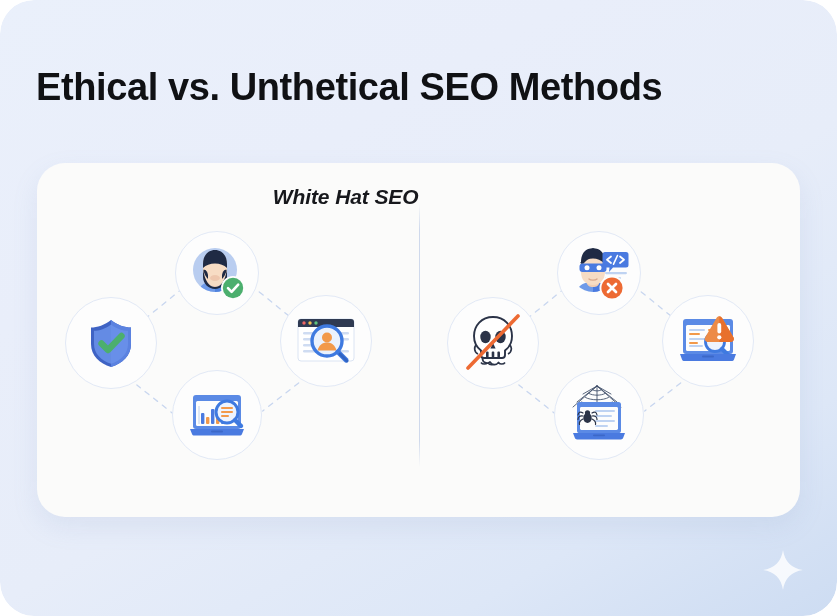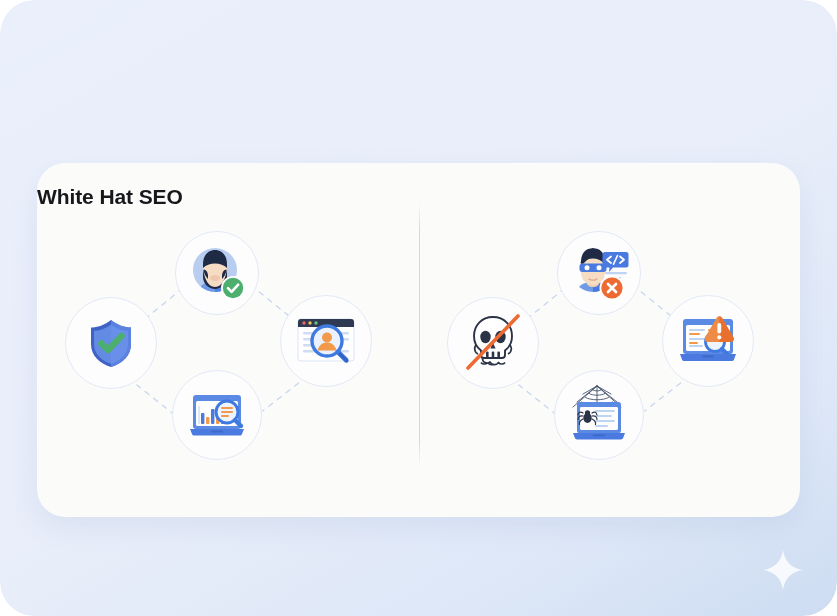--- a/index.html
+++ b/index.html
@@ -90,25 +90,26 @@
     height: 100%;
   }
   .col.left  { left: 0; }
   .col.right { left: 50%; }
 
   .col-title {
     position: absolute;
     top: 22px;
     left: 0;
     width: 100%;
-    text-align: left;
+    text-align: right;
     font-size: 21px;
     font-weight: 700;
     color: #17181c;
     letter-spacing: -0.1px;
+    font-style: italic;
   }
 
   .divider {
     position: absolute;
     left: 382px;
     top: 40px;
     width: 1px;
     height: 264px;
     background: linear-gradient(to bottom,
         rgba(206,217,238,0) 0%,
@@ -156,20 +157,21 @@
   .n-hacker   { left: 138px; top: 16px;  width: 84px;  height: 84px; }
   .n-warn     { left: 243px; top: 80px;  width: 92px;  height: 92px; }
   .n-spider   { left: 135px; top: 155px; width: 90px;  height: 90px; }
 </style>
 </head>
 <body>
 
 <div class="slide">
   <div class="slide-inner">
 
+    <div class="title">Ethical vs. Unthetical SEO Methods</div>
 
     <svg class="sparkle" viewBox="0 0 44 44">
       <path d="M22 2 C23.6 13.4 30.6 20.4 42 22 C30.6 23.6 23.6 30.6 22 42 C20.4 30.6 13.4 23.6 2 22 C13.4 20.4 20.4 13.4 22 2 Z" fill="#ffffff" opacity="0.85"></path>
     </svg>
 
     <div class="card">
 
       <div class="divider"></div>
 
       <div class="col left">

